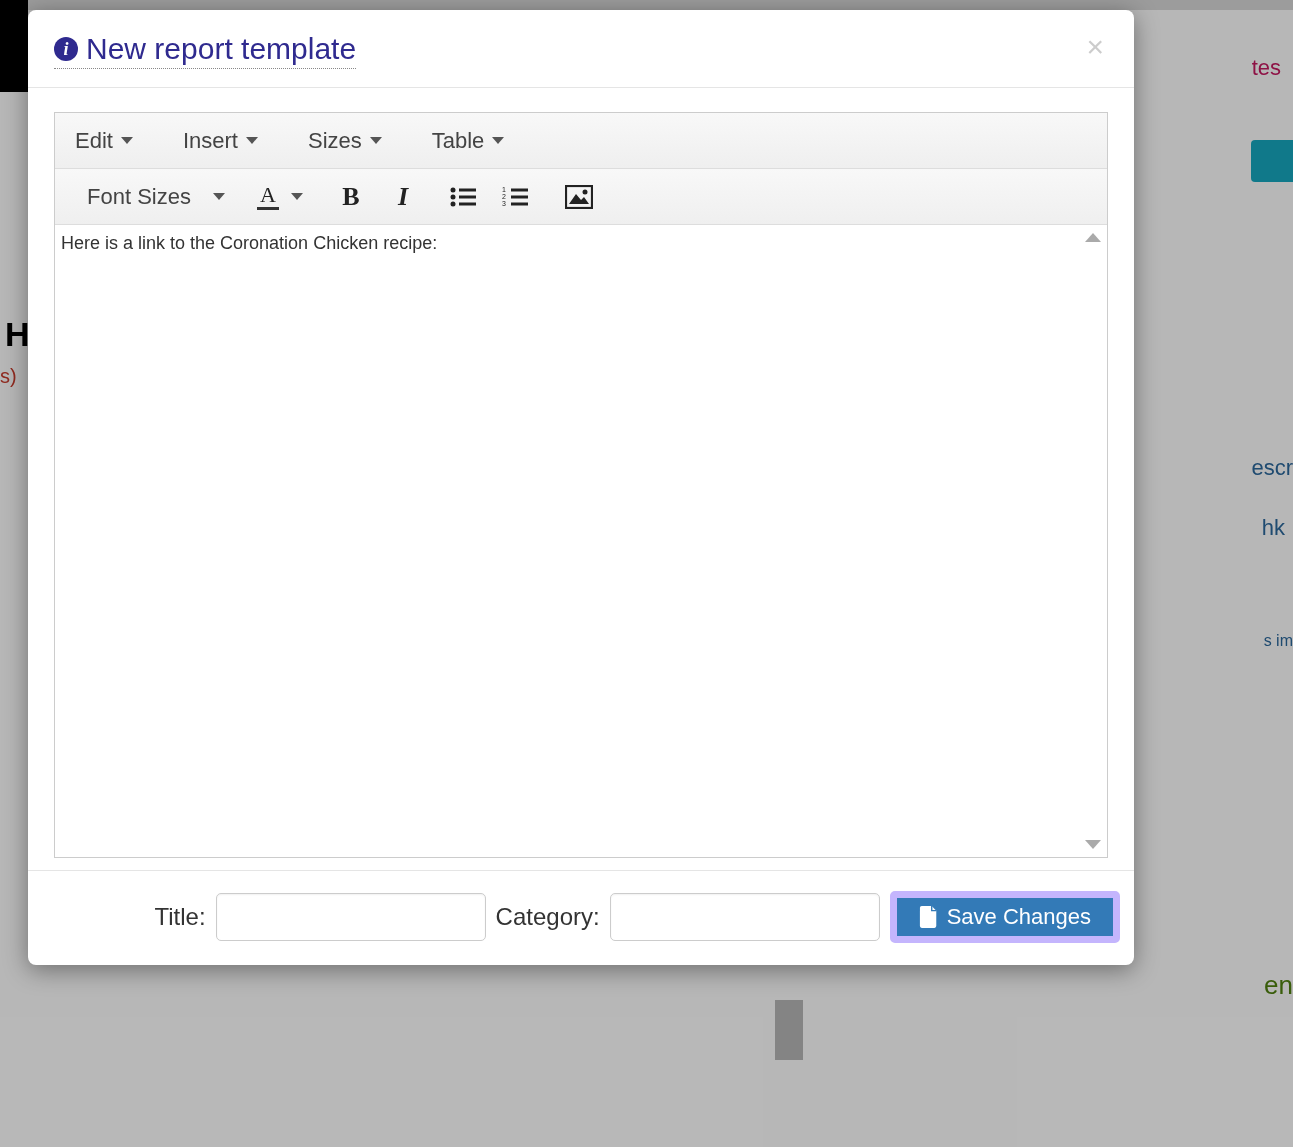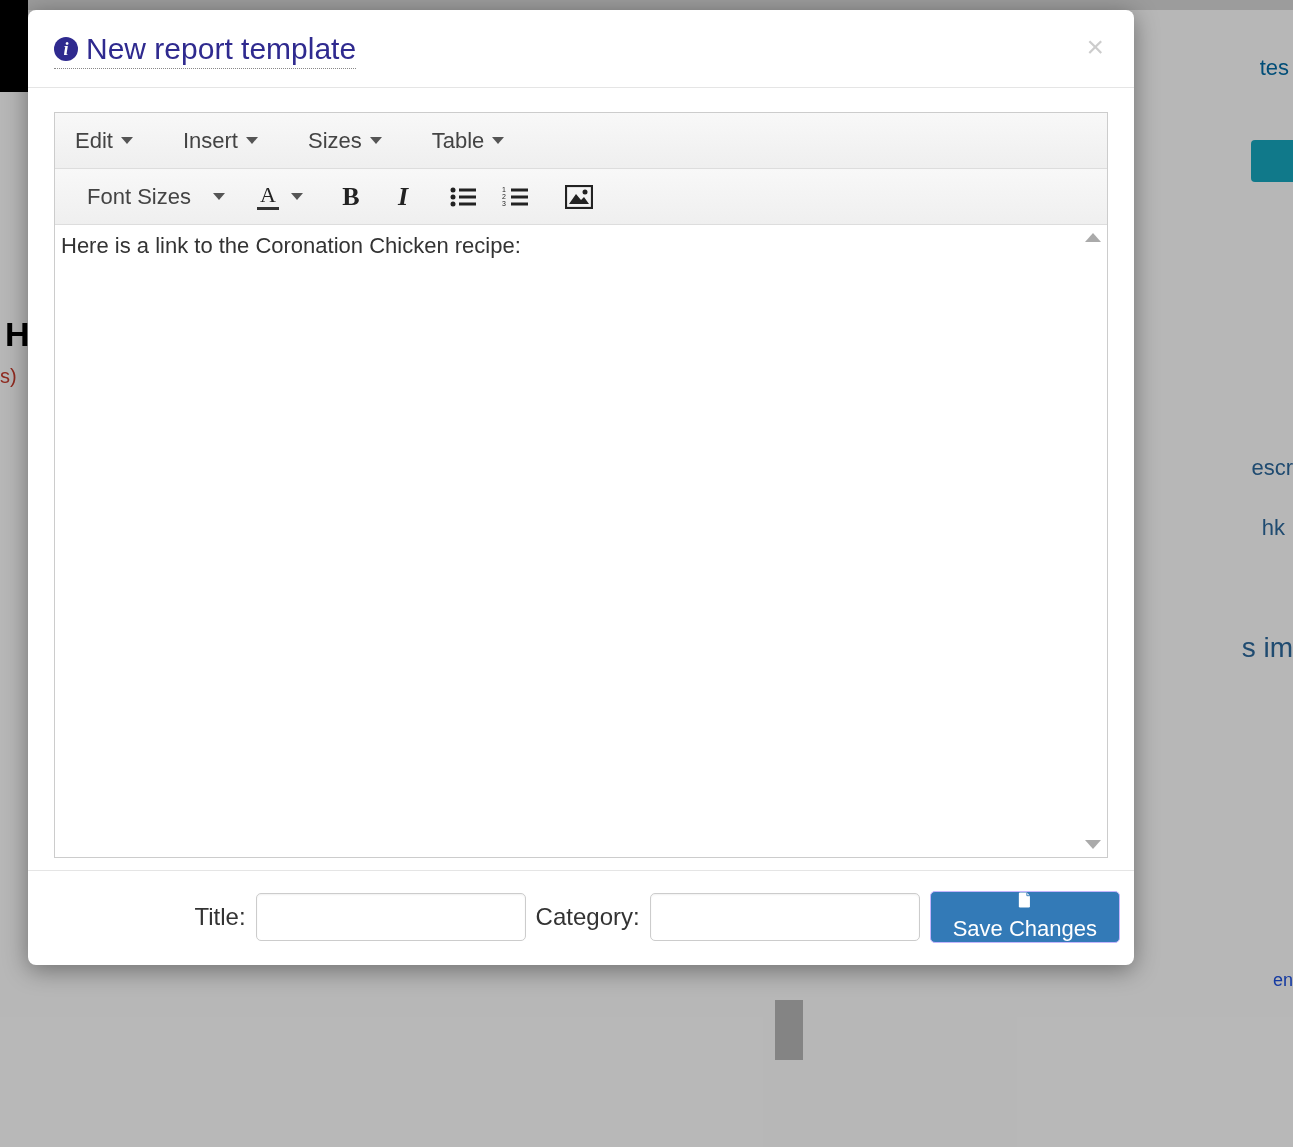--- a/index.html
+++ b/index.html
@@ -26,44 +26,44 @@
     }
     .bg-topbar2 {
       position: absolute;
       top: 0; left: 28px; right: 0;
       height: 10px;
       background: #d0d0d0;
     }
     .bg-tes {
       position: absolute;
       right: 0; top: 55px;
-      font-size: 22px; color: #0369a1;
-      padding-right: 4px;
+      font-size: 22px; color: #be185d;
+      padding-right: 12px;
     }
     .bg-cyan {
       position: absolute;
       right: 0; top: 140px;
       width: 42px; height: 42px;
       background: #16a2b8;
       border-radius: 4px 0 0 4px;
     }
     .bg-H {
       position: absolute;
       left: 5px; top: 315px;
       font-size: 34px; font-weight: 700; color: #000;
     }
     .bg-s {
       position: absolute;
       left: 0; top: 365px;
       font-size: 20px; color: #c0392b;
     }
     .bg-link1 { position: absolute; right: 0; top: 455px; font-size: 22px; color: #2a6496; }
     .bg-link2 { position: absolute; right: 8px; top: 515px; font-size: 22px; color: #2a6496; }
-    .bg-link3 { position: absolute; right: 0; top: 632px; font-size: 28px; color: #2a6496; white-space: nowrap;}
-    .bg-link4 { position: absolute; right: 0; top: 970px; font-size: 18px; color: #1d4ed8; margin-left: 30px; }
+    .bg-link3 { position: absolute; right: 0; top: 632px; font-size: 16px; color: #2a6496; white-space: nowrap;}
+    .bg-link4 { position: absolute; right: 0; top: 970px; font-size: 26px; color: #4d7c0f; margin-left: 30px; }
     .bg-vline {
       position: absolute;
       left: 775px; top: 1000px;
       width: 28px; height: 60px;
       background: #b0b0b0;
     }
     .bg-overlay {
       position: absolute;
       inset: 0;
       background: rgba(0,0,0,0.25);
@@ -201,21 +201,21 @@
     .textcolor-A .letter { font-size: 22px; color: #222; line-height: 1; font-weight: 500; }
     .textcolor-A .underline { width: 22px; height: 3px; background: #333; margin-top: 1px; }
 
     .editor-area {
       position: relative;
       height: 632px;
       padding: 6px 6px 6px 6px;
       background: #fff;
     }
     .editor-content {
-      font-size: 22px;
+      font-size: 18px;
       color: #333;
       line-height: 1.35;
       outline: none;
       height: 100%;
     }
     .scroll-arrow {
       position: absolute;
       right: 6px;
       width: 0; height: 0;
       border-left: 8px solid transparent;
@@ -245,27 +245,26 @@
       font-size: 20px;
       padding: 0 10px;
       box-shadow: inset 0 1px 2px rgba(0,0,0,0.06);
     }
     .save-btn {
       display: inline-flex;
       align-items: center;
       gap: 8px;
       background: #337ab7;
       color: #fff;
-      border: 1px solid #c4b5fd;
+      border: 7px solid #c4b5fd;
       border-radius: 5px;
       height: 52px;
       padding: 0 22px;
       font-size: 22px;
       cursor: pointer;
-      flex-direction: column;
     }
     .save-icon {
       width: 20px; height: 24px;
       position: relative;
     }
   </style>
 </head>
 <body>
 
 <div class="bg-layer">

